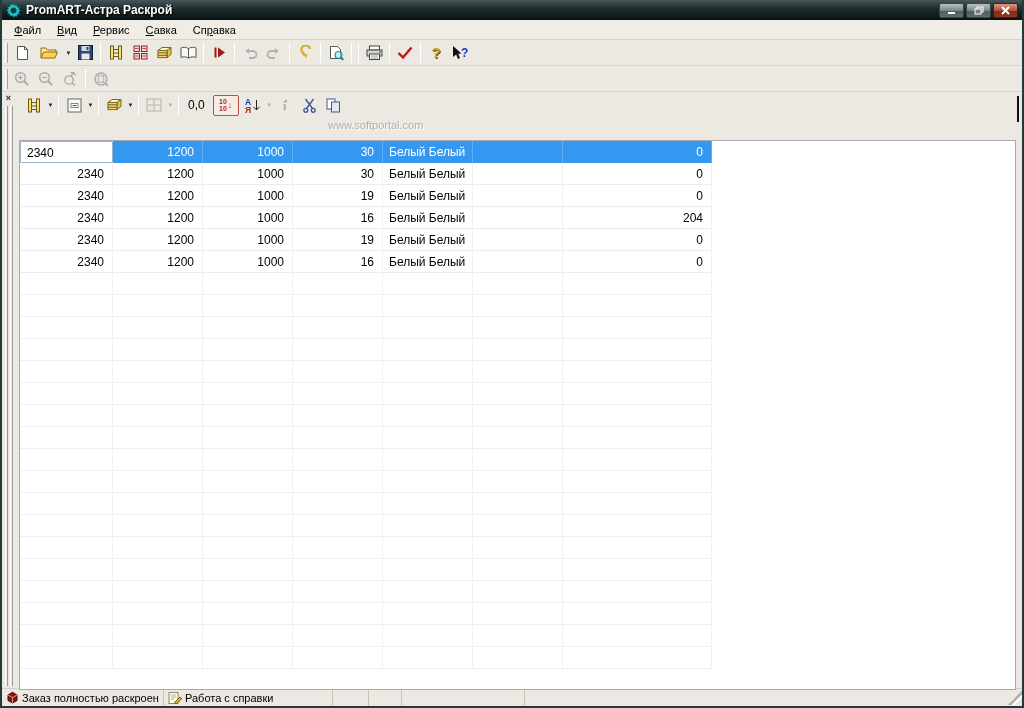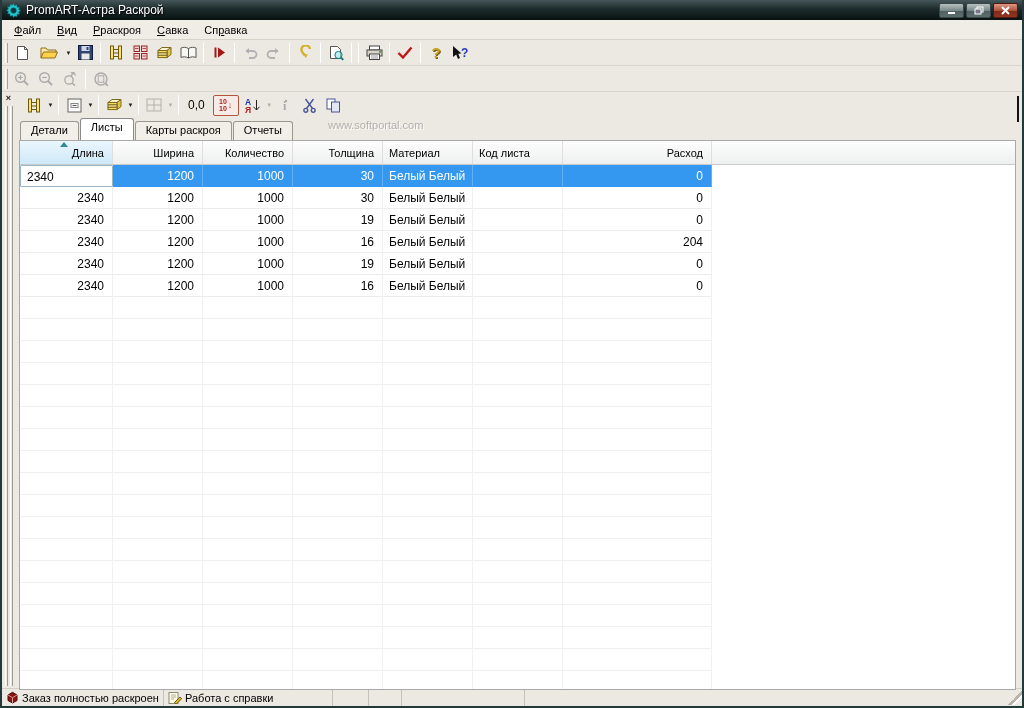--- a/index.html
+++ b/index.html
@@ -8,21 +8,21 @@
     font-family:"Liberation Sans", sans-serif;
     font-size:11px; color:#000;
     background:#ece9e2;
     border-left:2px solid #25383a; border-right:2px solid #25383a; border-bottom:2px solid #25383a;
     position:relative;
   }
   
   .titlebar{position:absolute;left:0;top:0;width:1020px;height:20px;
     background:linear-gradient(180deg,#46565a 0%,#1d2b2c 45%,#091111 100%);
     display:flex;align-items:center;padding:0 4px;}
-  .titlebar .apptitle{color:#fff;font-weight:normal;font-size:12px;margin-left:5px;flex:1;
+  .titlebar .apptitle{color:#fff;font-weight:bold;font-size:12px;margin-left:5px;flex:1;
     text-shadow:1px 1px 1px #000;}
   .gearicon{width:15px;height:15px;display:inline-block;}
   .winbtn{width:25px;height:15px;margin-left:2px;border-radius:2px;display:flex;
     align-items:center;justify-content:center;color:#fff;font-size:9px;font-weight:bold;
     border:1px solid #39464a;
     background:linear-gradient(180deg,#b9c0c0 0%,#79888a 50%,#4f5f60 51%,#5e6d6e 100%);}
   .winbtn.close{background:linear-gradient(180deg,#dd9a85 0%,#b0513a 50%,#7e2a18 51%,#93341f 100%);
     border-color:#55180c;}
   .winbtn svg{display:block;}
   
@@ -124,21 +124,21 @@
   <span class="winbtn close">
     <svg width="9" height="9">
         <path d="M1 1l7 7M8 1L1 8" stroke="#fff" stroke-width="2"></path>
       </svg>
   </span>
 </div>
 
 <div class="menubar">
   <span class="mitem"><span></span><span class="key">Ф</span><span>айл</span></span>
   <span class="mitem"><span></span><span class="key">В</span><span>ид</span></span>
-  <span class="mitem"><span></span><span class="key">Р</span><span>раскроя</span></span>
+  <span class="mitem"><span></span><span class="key">Р</span><span>ервис</span></span>
   <span class="mitem"><span></span><span class="key">С</span><span>авка</span></span>
   <span class="mitem"><span>Сп</span><span class="key">р</span><span>авка</span></span>
 </div>
 
 <div class="toolbar" style="top:40px;">
   <span class="grip"></span>
   <span class="tbtn">
     <svg width="15" height="16">
         <path d="M2.5 1.5h7l3 3v10h-10z" fill="#fff" stroke="#555"></path>
         <path d="M9.5 1.5v3h3" fill="none" stroke="#555"></path>
@@ -368,38 +368,22 @@
       <svg width="15" height="15">
           <rect x="1" y="1" width="8" height="10" fill="#fff" stroke="#47569a"></rect>
           <rect x="5.5" y="4" width="8" height="10" fill="#e2e7f4" stroke="#47569a"></rect>
         </svg>
     </span>
     <span class="wm2">www.softportal.com</span>
   </div>
 
   <div class="rtick"></div>
 
-  <div class="tabs">
-    <span class="tab">Детали</span>
-    <span class="tab active">Листы</span>
-    <span class="tab">Карты раскроя</span>
-    <span class="tab">Отчеты</span>
-  </div>
 
   <div class="grid">
-    <div class="ghead">
-        <div class="hcell sorted" style="width: 93px; text-align: right;">Длина<span class="sortmark"></span></div>
-        <div class="hcell" style="width: 90px; text-align: right;">Ширина</div>
-        <div class="hcell" style="width: 90px; text-align: right;">Количество</div>
-        <div class="hcell" style="width: 90px; text-align: right;">Толщина</div>
-        <div class="hcell" style="width: 90px; text-align: left;">Материал</div>
-        <div class="hcell" style="width: 90px; text-align: left;">Код листа</div>
-        <div class="hcell" style="width: 149px; text-align: right;">Расход</div>
-        <div class="hfill"></div>
-      </div>
     <div>
         <div class="trow">
           <div class="tcell editor" style="width: 93px; text-align: left;">2340</div>
           <div class="tcell selcell" style="width: 90px; text-align: right;">1200</div>
           <div class="tcell selcell" style="width: 90px; text-align: right;">1000</div>
           <div class="tcell selcell" style="width: 90px; text-align: right;">30</div>
           <div class="tcell selcell" style="width: 90px; text-align: left;">Белый Белый</div>
           <div class="tcell selcell" style="width: 90px; text-align: left;"></div>
           <div class="tcell selcell" style="width: 149px; text-align: right;">0</div>
         </div>

